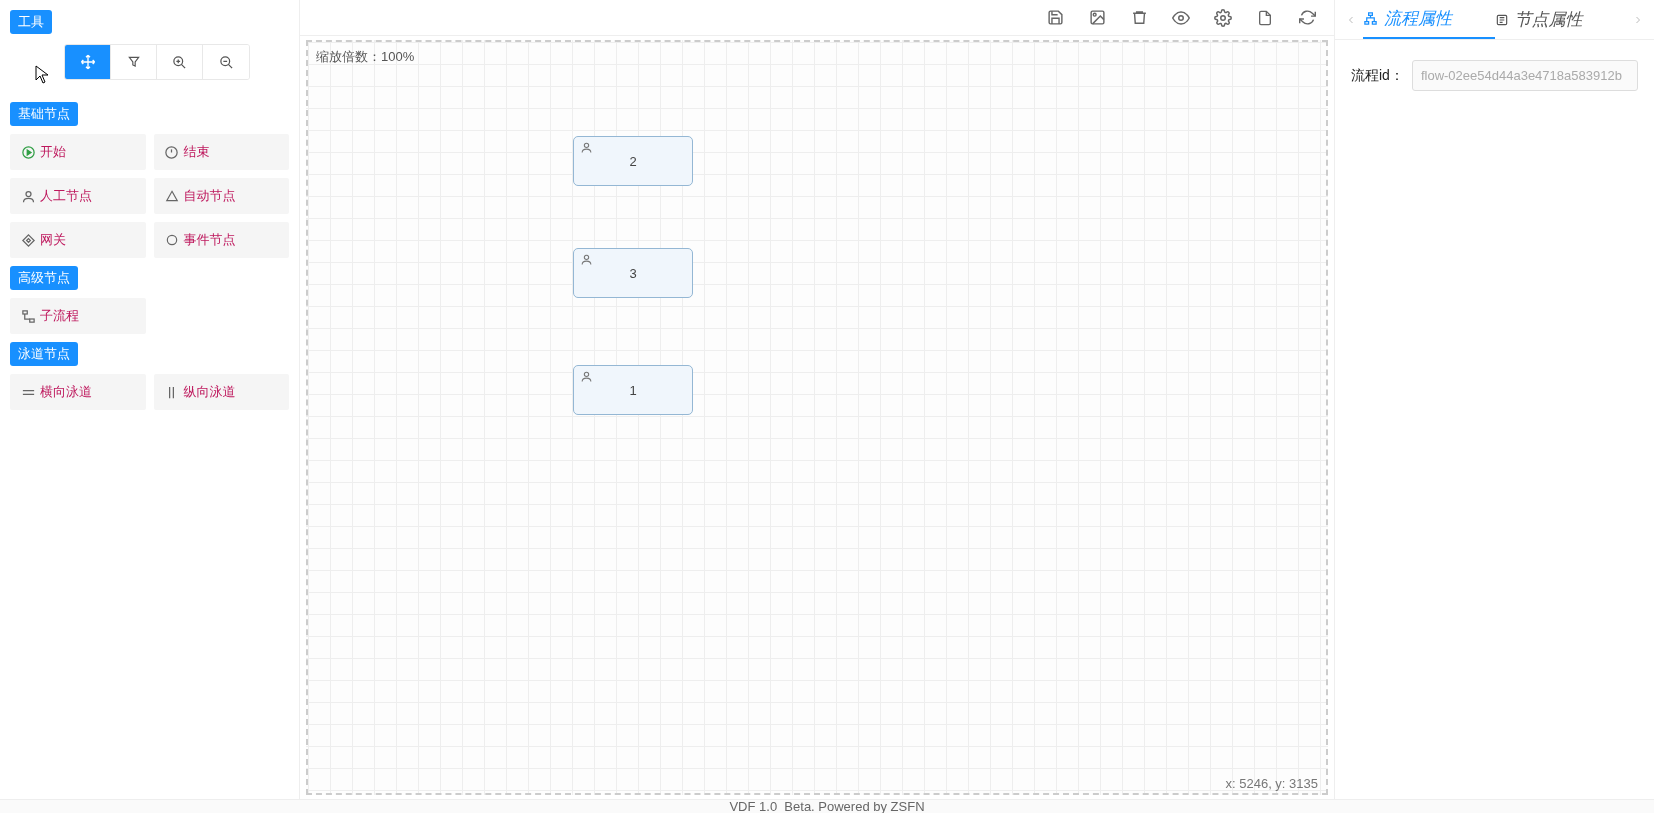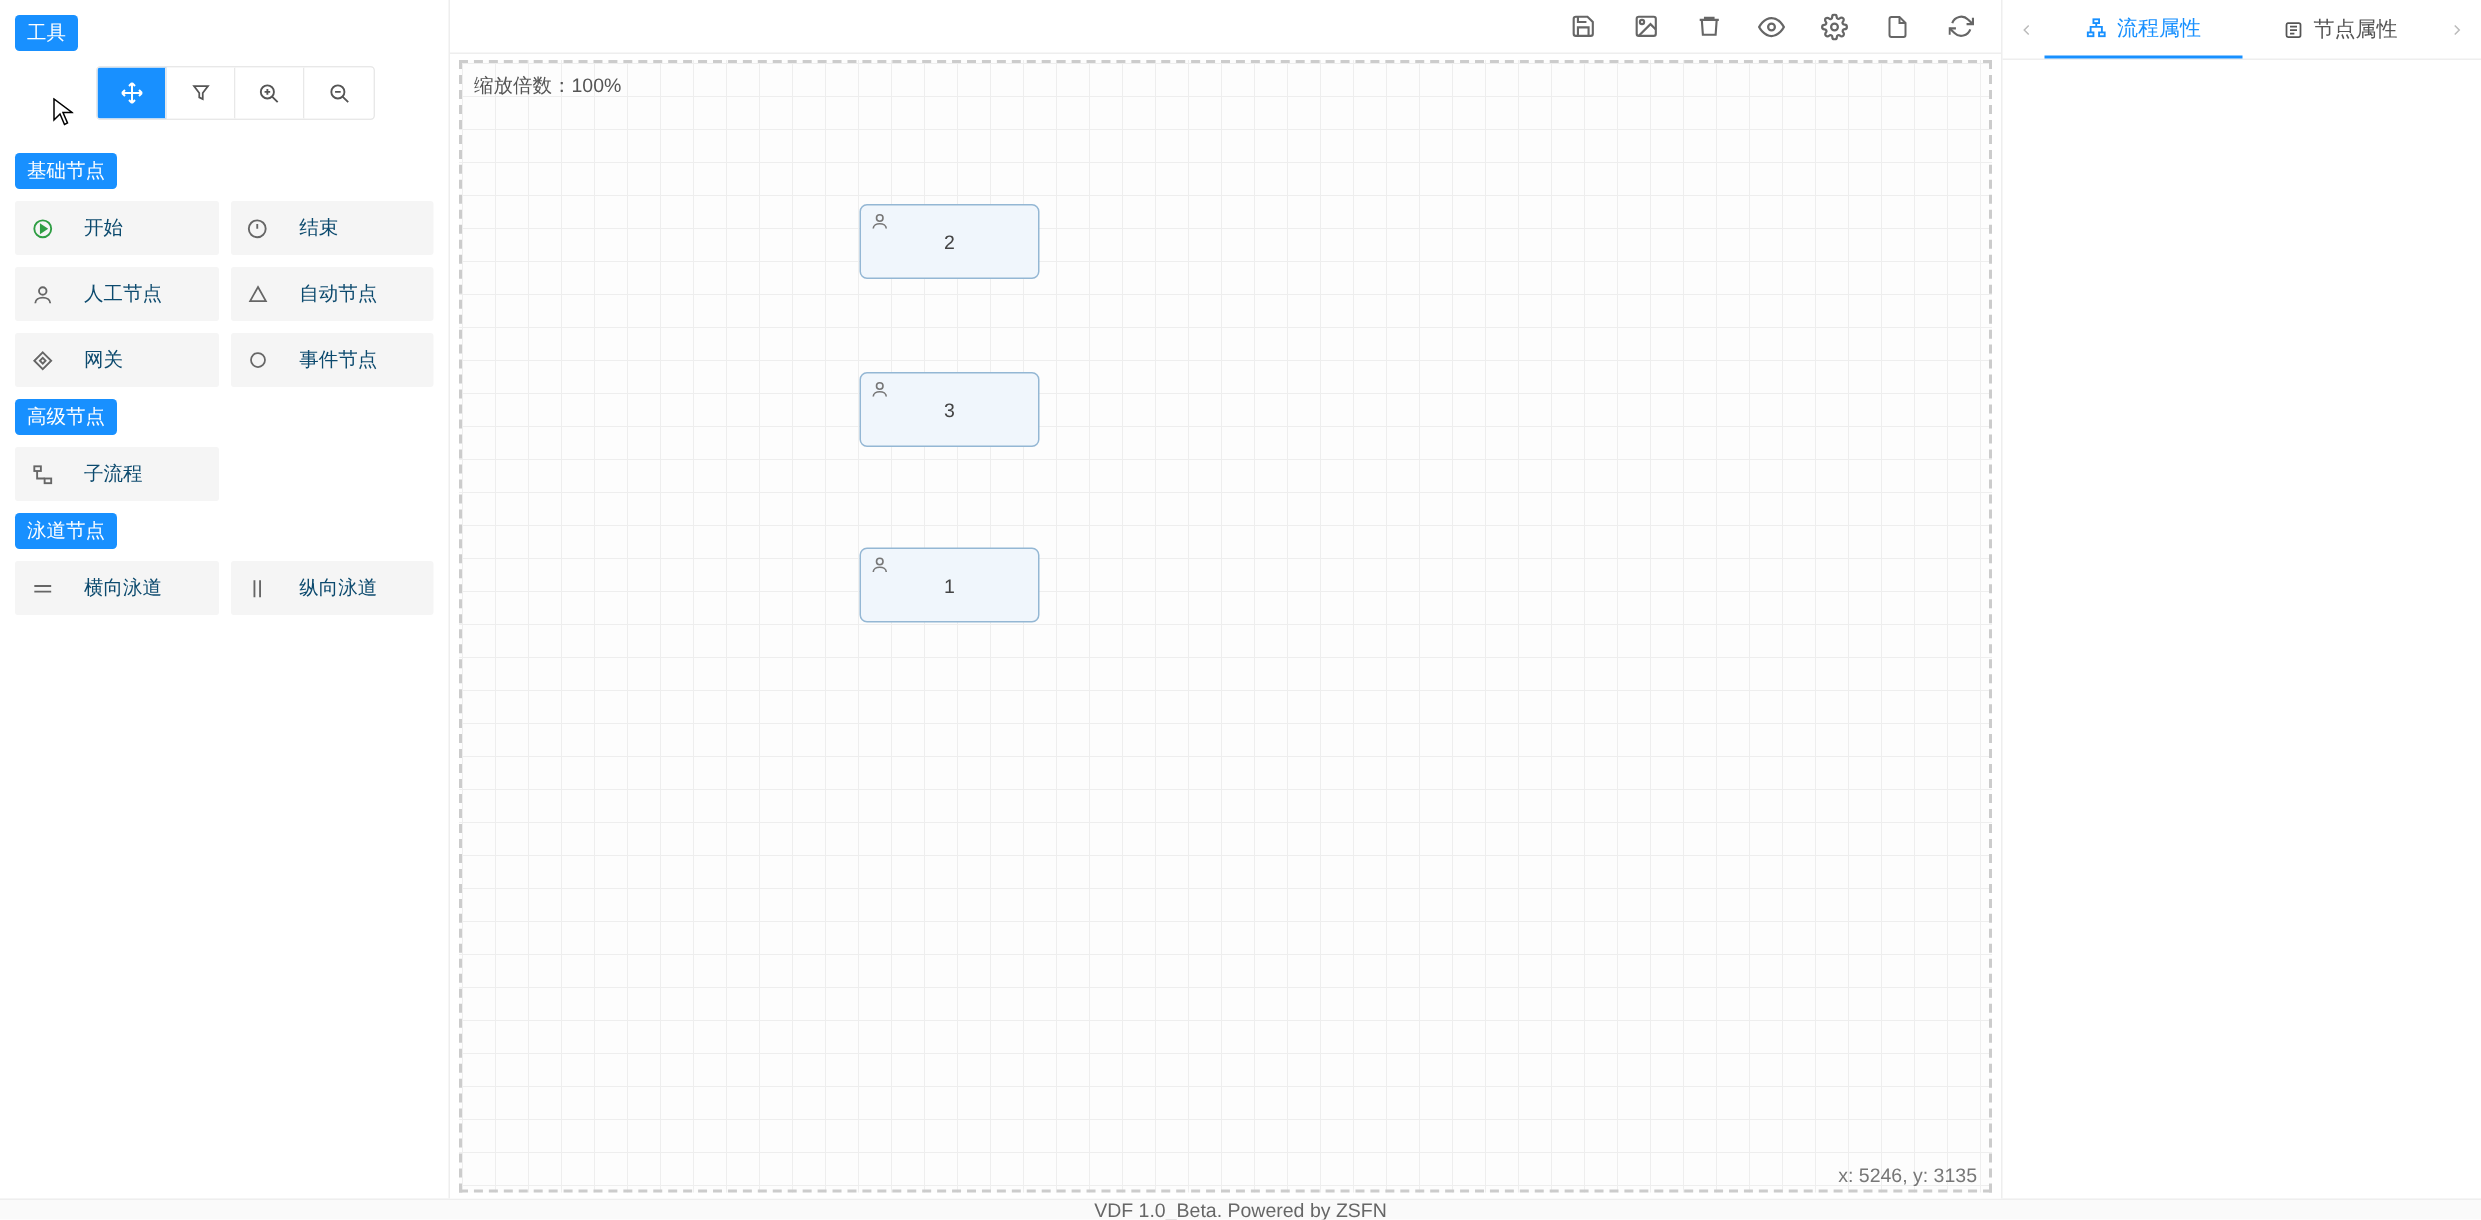--- a/index.html
+++ b/index.html
@@ -69,23 +69,23 @@
     display: grid;
     grid-template-columns: 1fr 1fr;
     gap: 8px;
   }
   .node-item {
     background: #f5f5f5;
     padding: 9px 10px;
     border-radius: 2px;
     display: flex;
     align-items: center;
-    gap: 20px;
+    gap: 4px;
     cursor: grab;
-    color: #0c4a6e;
+    color: #be185d;
     font-size: 13px;
   }
   .node-item .ico { width: 16px; height:16px; display:flex; align-items:center; justify-content:center; color:#666; }
   
   .canvas-wrap {
     flex: 1;
     position: relative;
     display: flex;
     flex-direction: column;
     background: #fff;
@@ -153,26 +153,27 @@
     align-items:center;
     border-bottom:1px solid #eee;
     height:40px;
     padding:0 4px;
   }
   .tab-scroll { color:#bbb; padding:0 6px; cursor:pointer; }
   .tab {
     flex:1;
     display:flex;
     align-items:center;
-    justify-content:center;
+    justify-content:flex-start;
     gap:6px;
     height:100%;
     cursor:pointer;
     color:#555;
-    font-size:14px;
+    font-size:17px;
+    font-style:italic;
   }
   .tab.active {
     color:#1890ff;
     border-bottom:2px solid #1890ff;
   }
   .prop-body { padding: 20px 16px; }
   .prop-row { display:flex; align-items:center; gap:8px; }
   .prop-row label { font-size:14px; color:#222;}
   .prop-row input {
     flex:1;
@@ -431,20 +432,24 @@
           </svg>
         <span>节点属性</span>
       </div>
       <span class="tab-scroll">
         <svg width="12" height="12" viewBox="0 0 24 24" fill="none" stroke="currentColor" stroke-width="2">
             <path d="M9 18l6-6-6-6"></path>
           </svg>
       </span>
     </div>
     <div class="prop-body">
+      <div class="prop-row">
+        <label>流程id：</label>
+        <input type="text" value="flow-02ee54d44a3e4718a583912b" style="">
+      </div>
       <svg class="cursor-fake" style="left:35px; top:65px;" width="14" height="20" viewBox="0 0 14 20">
           <path d="M1 1l0 14 4-4 3 7 2-1-3-7 6 0z" fill="#fff" stroke="#000" stroke-width="1"></path>
         </svg>
     </div>
   </div>
 </div>
 
 <div class="footer">
   <span>VDF 1.0_Beta. Powered by ZSFN</span>
 </div>

